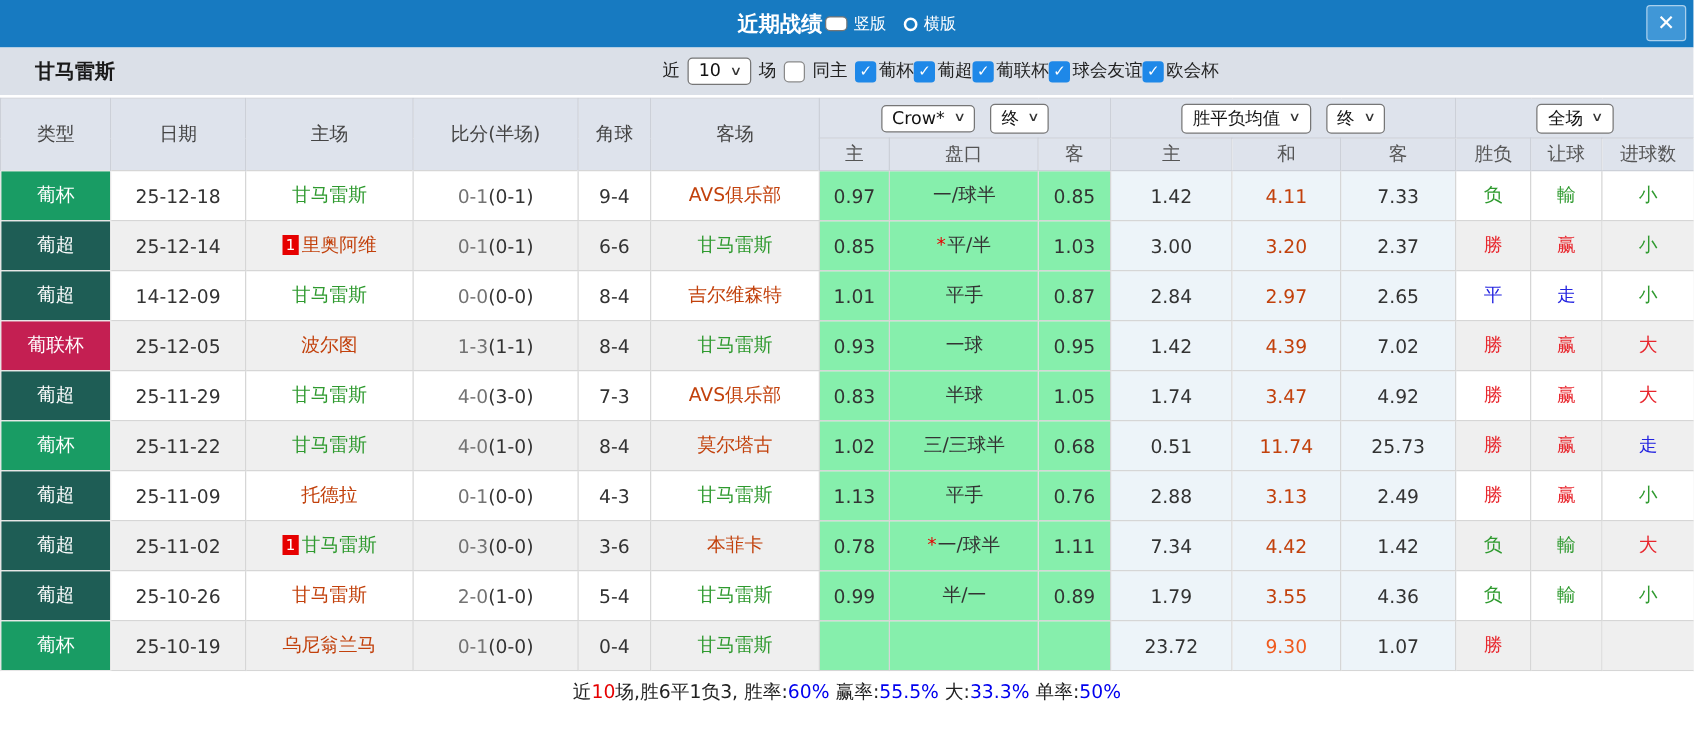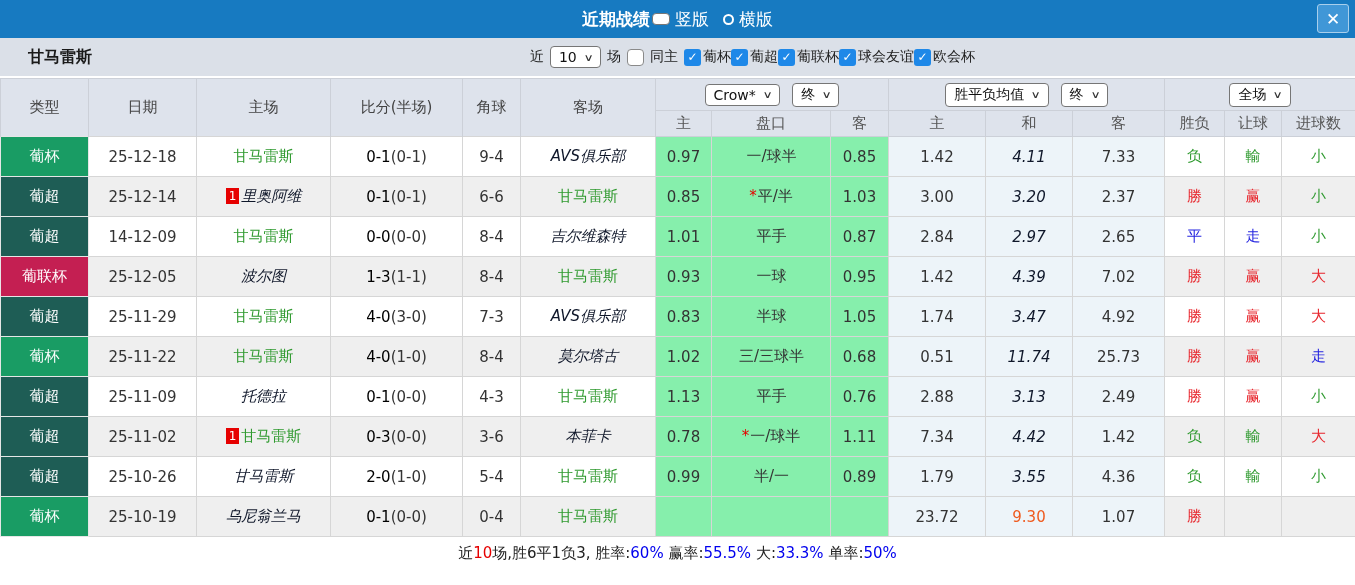--- a/index.html
+++ b/index.html
@@ -5,21 +5,21 @@
   * { margin:0; padding:0; box-sizing:border-box; }
   html,body { width:1355px; background:#fff; font-family:"DejaVu Sans","Liberation Sans",sans-serif; }
   .app { width:1355px; height:585px; background:#fff; overflow:hidden; position:relative; }
 
   
   .titlebar { height:38px; background:#177ac1; display:flex; align-items:center; justify-content:center; position:relative; color:#fff; }
   .titlebar .title { font-size:17px; font-weight:bold; }
   .radio { display:inline-block; width:12px; height:12px; border-radius:50%; margin:0 5px 0 2px; vertical-align:-1px; }
   .radio.sel { background:#fff; }
   .radio.unsel { background:transparent; border:2px solid #fff; width:11px; height:11px; margin-left:14px; }
-  .radio-label { font-size:17px; }
+  .radio-label { font-size:13px; }
   .close-btn { position:absolute; right:6px; top:4px; width:32px; height:29px; background:#4097d7; border:1px solid #a8cfec; border-radius:3px; color:#fff; font-size:17px; font-weight:bold; display:flex; align-items:center; justify-content:center; cursor:pointer; }
 
   
   .filterbar { height:40px; background:#dbe0e8; display:flex; align-items:center; position:relative; border-bottom:2px solid #fff; font-size:14px; color:#222; }
   .team-name { position:absolute; left:28px; font-size:16px; font-weight:bold; color:#1a1a1a; }
   .filter-controls { margin:0 auto; padding-left:150px; display:flex; align-items:center; gap:6px; }
   .sel { display:inline-flex; align-items:center; gap:8px; background:#fff; border:1px solid #767676; border-radius:4px; padding:2px 8px; font-size:14px; color:#111; cursor:pointer; }
   .chev { font-size:10px; color:#333; transform:scaleX(1.4); }
   .checkbox { display:inline-flex; width:17px; height:17px; border-radius:3px; align-items:center; justify-content:center; font-size:12px; font-weight:bold; cursor:pointer; }
   .checkbox.checked { background:#1e88e8; color:#fff; }
@@ -39,23 +39,23 @@
   tbody tr td.cell-hc { background:#86efac; }
   tbody tr td.cell-avg { background:#edf4f9; }
   td.league { color:#fff; font-size:15px; border-color:#e6e6e6; }
   td.league[data-league-color="green"] { background:#199c64; }
   td.league[data-league-color="teal"] { background:#1e5d55; }
   td.league[data-league-color="crimson"] { background:#c41f52; }
   [data-color="red"] { color:#e8262d; }
   [data-color="green"] { color:#2f9a2f; }
   [data-color="blue"] { color:#2424e0; }
   [data-color="orange"] { color:#ef5a1e; }
-  [data-color="dark"] { color:#0f172a;font-style:italic; }
+  [data-color="dark"] { color:#c2410c; }
   [data-color="black"] { color:#222; }
-  .score-main { color:#000000; }
+  .score-main { color:#737373; }
   .score-half { color:#333; }
   .rank { display:inline-block; background:#e60000; color:#fff; font-size:12px; line-height:16px; padding:0 3px; margin-right:2px; vertical-align:1px; }
   .rank:empty { display:none; }
   .star { color:#e60000; margin-right:1px; }
 
   
   .footer { height:32px; display:flex; align-items:center; justify-content:center; font-size:15px; background:#fff; }
   .footer [data-color="red"] { color:#e60000; }
   .footer [data-color="blue"] { color:#0000ee;text-align:right; }
 </style>

